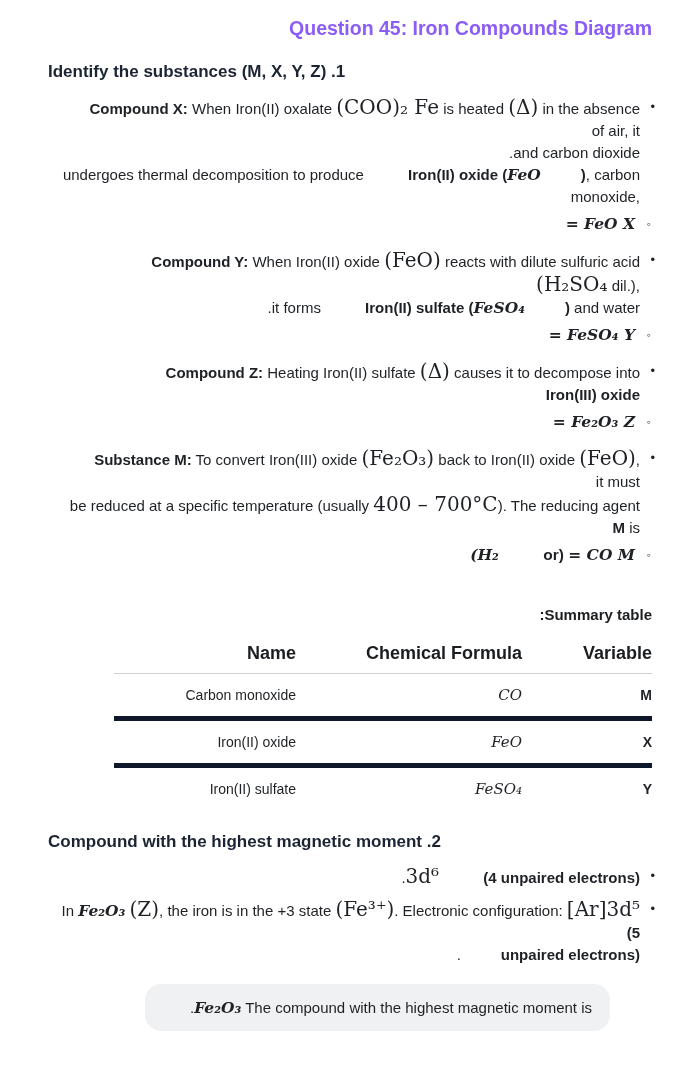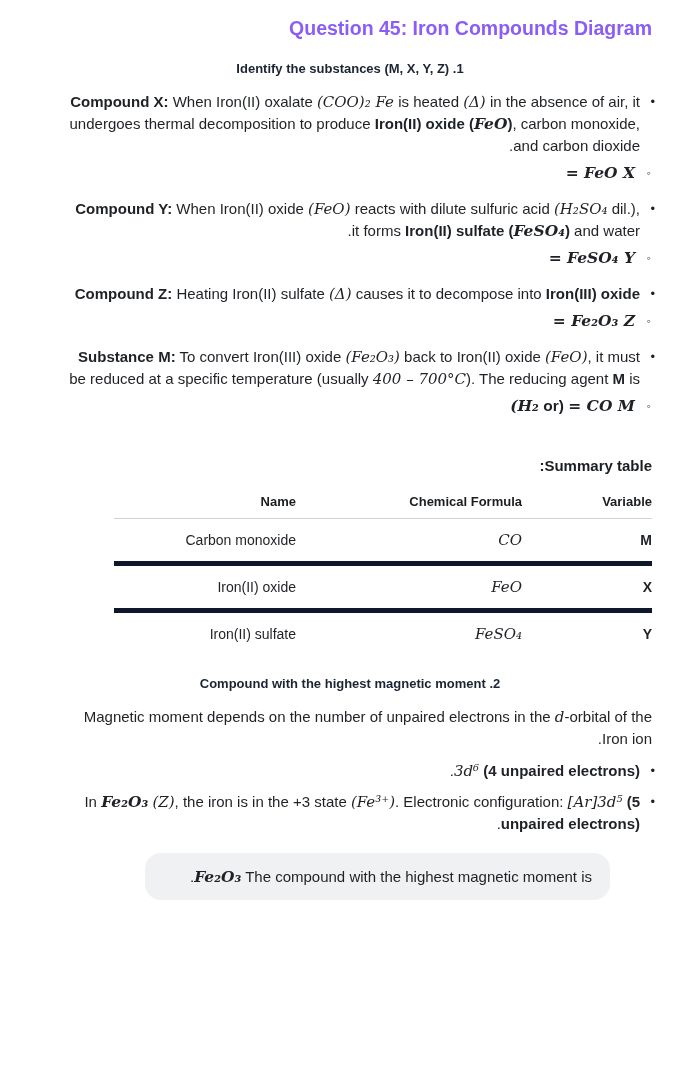--- a/index.html
+++ b/index.html
@@ -3,38 +3,38 @@
 <meta charset="utf-8">
 <style>
   html,body{margin:0;padding:0;}
   body{
     width:700px;height:1068px;overflow:hidden;background:#ffffff;
     font-family:"Liberation Sans",sans-serif;font-size:15px;color:#1e2125;
   }
   .page{padding:17px 48px 0 48px;}
 
   .h1{font-size:19.5px;line-height:1.2;color:#8b5cf6;font-weight:700;text-align:right;margin:0 0 22px 0;}
-  .h2{font-size:13px;line-height:1.15;color:#1b2433;font-weight:700;text-align:center;margin:0 0 14px 0;}
+  .h2{font-size:17px;line-height:1.15;color:#1b2433;font-weight:700;text-align:left;margin:0 0 14px 0;}
   .h3{font-size:15px;font-weight:700;color:#1b1e21;text-align:right;margin:40px 0 13px 0;}
 
   .tline{text-align:right;line-height:22px;}
   .seg-p{}
-  .seg-b{font-weight:700;}
-  .seg-m{font-family:"DejaVu Serif",serif;font-style:italic;font-size:15px;}
+  .seg-b{font-weight:700;margin-left:40px;}
+  .seg-m{font-family:"DejaVu Serif",serif;font-size:20px;}
   .seg-bm{font-family:"DejaVu Serif",serif;font-style:italic;font-weight:700;font-size:15.5px;}
 
   .li{position:relative;padding-right:12px;}
   .bullet1{position:absolute;right:-3px;top:3px;font-size:13px;line-height:16px;color:#1e2125;}
   .li-text{margin-bottom:5px;}
   .result{position:relative;text-align:right;padding-right:5px;margin-bottom:14px;line-height:22px;font-size:15.5px;}
   .bullet2{position:absolute;right:-11px;top:2px;font-size:12px;line-height:18px;color:#1e2125;}
 
   table{border-collapse:collapse;table-layout:fixed;margin-left:auto;margin-right:0;margin-bottom:22px;}
   col.c1{width:182px;} col.c2{width:226px;} col.c3{width:130px;}
-  th{font-size:13px;font-weight:700;text-align:right;padding:7px 0 9px 0;border-bottom:1px solid #cfd1d3;color:#1b1e21;}
+  th{font-size:18px;font-weight:700;text-align:right;padding:7px 0 9px 0;border-bottom:1px solid #cfd1d3;color:#1b1e21;}
   td{font-size:14px;text-align:right;padding:12px 0 12px 0;color:#1e2125;}
   tr.rowline td{border-bottom:5px solid #0f172a;}
   td.c-formula{font-family:"DejaVu Serif",serif;font-style:italic;font-size:15px;}
   td.c-var{font-weight:700;}
 
   .s2-para{margin-bottom:10px;}
   .s2 .li{margin-bottom:9px;}
   .s2 .li-text{margin-bottom:0;}
 
   .answer{
@@ -50,22 +50,22 @@
 
   <div class="h1">Question 45: Iron Compounds Diagram</div>
 
   <div class="h2">Identify the substances (M, X, Y, Z) .1</div>
 
   <div class="s1-list">
     <div class="li">
       <span class="bullet1">•</span>
       <div class="li-text">
           <div class="tline"><span class="seg-b">Compound X:</span><span class="seg-p"> When Iron(II) oxalate </span><span class="seg-m">(COO)₂ Fe</span><span class="seg-p"> is heated </span><span class="seg-m">(Δ)</span><span class="seg-p"> in the absence of air, it</span></div>
+          <div class="tline"><span class="seg-p">.and carbon dioxide</span></div>
           <div class="tline"><span class="seg-p">undergoes thermal decomposition to produce </span><span class="seg-b">Iron(II) oxide (</span><span class="seg-bm">FeO</span><span class="seg-b">)</span><span class="seg-p">, carbon monoxide,</span></div>
-          <div class="tline"><span class="seg-p">.and carbon dioxide</span></div>
         </div>
       <div class="result"><span><span class="seg-bm">= FeO </span><span class="seg-bm">X</span></span><span class="bullet2">◦</span></div>
     </div>
     <div class="li">
       <span class="bullet1">•</span>
       <div class="li-text">
           <div class="tline"><span class="seg-b">Compound Y:</span><span class="seg-p"> When Iron(II) oxide </span><span class="seg-m">(FeO)</span><span class="seg-p"> reacts with dilute sulfuric acid </span><span class="seg-m">(H₂SO₄</span><span class="seg-p"> dil.),</span></div>
           <div class="tline"><span class="seg-p">.it forms </span><span class="seg-b">Iron(II) sulfate (</span><span class="seg-bm">FeSO₄</span><span class="seg-b">)</span><span class="seg-p"> and water</span></div>
         </div>
       <div class="result"><span><span class="seg-bm">= FeSO₄ </span><span class="seg-bm">Y</span></span><span class="bullet2">◦</span></div>
@@ -116,24 +116,20 @@
         <tr>
           <td class="c-name">Iron(II) sulfate</td>
           <td class="c-formula">FeSO₄</td>
           <td class="c-var">Y</td>
         </tr>
       </tbody>
   </table>
 
   <div class="s2">
     <div class="h2">Compound with the highest magnetic moment .2</div>
-    <div class="s2-para">
-        <div class="tline"><span class="seg-p">Magnetic moment depends on the number of unpaired electrons in the </span><span class="seg-m">d</span><span class="seg-p">-orbital of the</span></div>
-        <div class="tline"><span class="seg-p">.Iron ion</span></div>
-      </div>
     <div class="li">
       <span class="bullet1">•</span>
       <div class="li-text">
           <div class="tline"><span class="seg-p">.</span><span class="seg-m">3d⁶</span><span class="seg-p"> </span><span class="seg-b">(4 unpaired electrons)</span></div>
         </div>
     </div>
     <div class="li">
       <span class="bullet1">•</span>
       <div class="li-text">
           <div class="tline"><span class="seg-p">In </span><span class="seg-bm">Fe₂O₃</span><span class="seg-p"> </span><span class="seg-m">(Z)</span><span class="seg-p">, the iron is in the +3 state </span><span class="seg-m">(Fe³⁺)</span><span class="seg-p">. Electronic configuration: </span><span class="seg-m">[Ar]3d⁵</span><span class="seg-p"> </span><span class="seg-b">(5</span></div>

